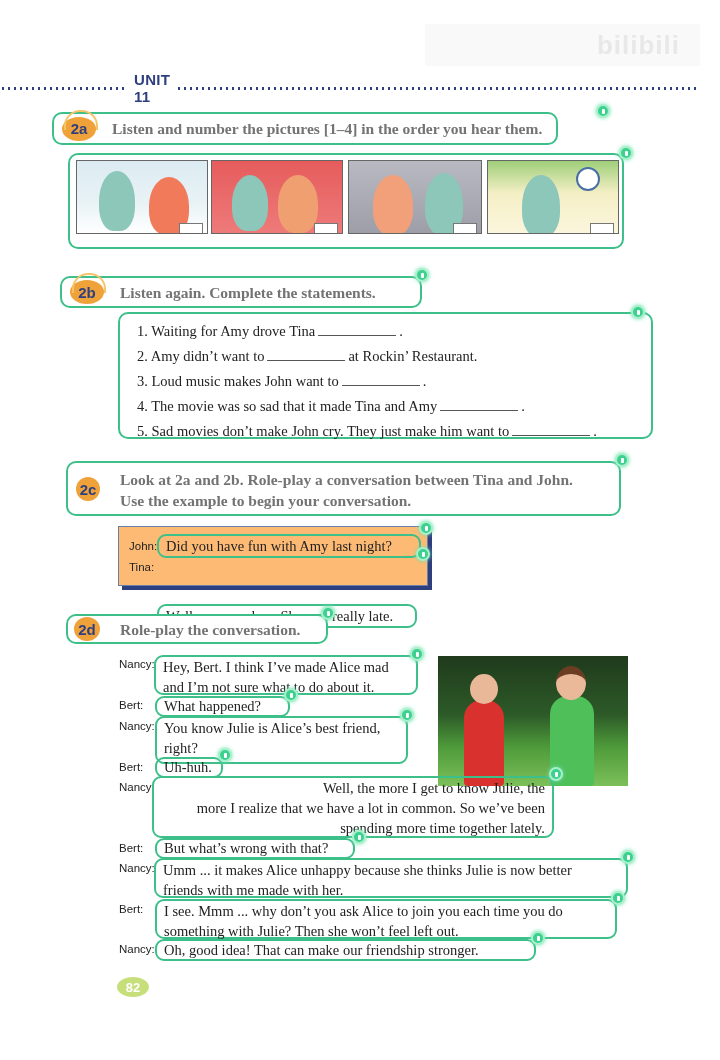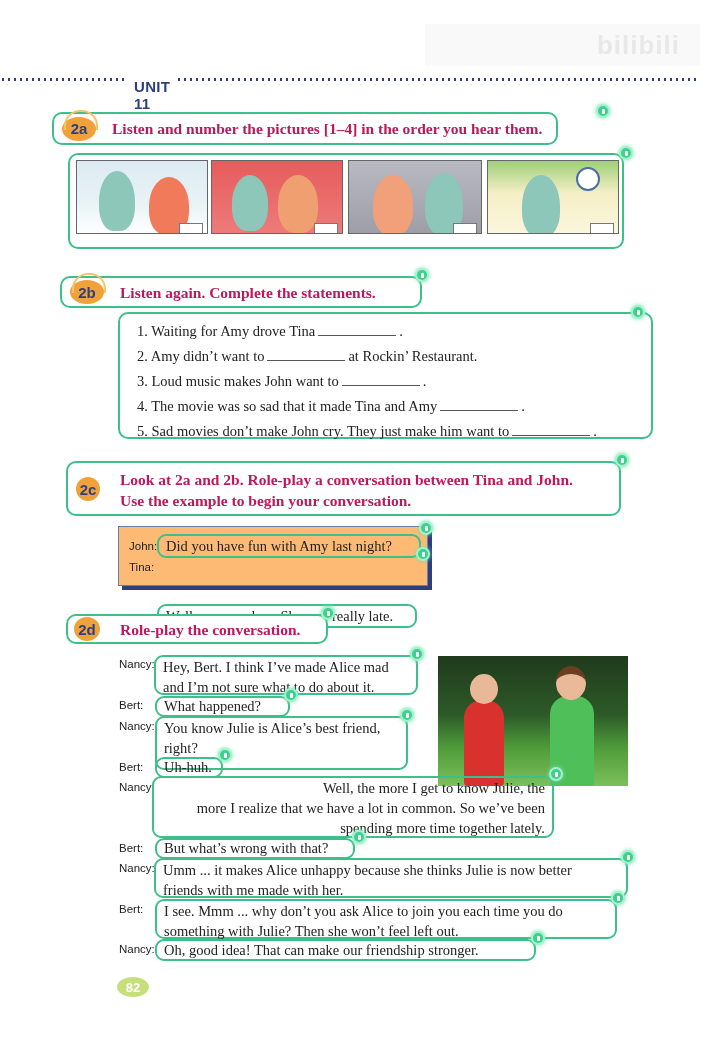--- a/index.html
+++ b/index.html
@@ -2,28 +2,28 @@
 <html><head>
 <meta charset="utf-8">
 <style>
   * { box-sizing: border-box; margin: 0; padding: 0; }
   html, body { width: 720px; height: 1060px; background: #ffffff; overflow: hidden; }
   body { position: relative; font-family: "Liberation Serif", "DejaVu Serif", serif; color: #222; }
 
   .watermark { position: absolute; left: 425px; top: 24px; width: 275px; height: 42px; background: rgba(248,248,248,0.9); }
   .watermark .wm-text { position: absolute; right: 20px; top: 6px; font-family: "Liberation Sans", sans-serif; font-weight: bold; font-size: 26px; color: #e8e8e8; letter-spacing: 1px; }
 
-  .unit-bar { position: absolute; left: 0; top: 78px; width: 568px; height: 20px; display: flex; align-items: flex-start; }
+  .unit-bar { position: absolute; left: 0; top: 78px; width: 568px; height: 20px; display: flex; align-items: center; }
   .dots { flex: none; height: 3px; background-image: radial-gradient(circle, #2e3f7f 1.2px, transparent 1.5px); background-size: 6px 3px; background-repeat: repeat-x; }
   .unit-label { font-family: "Liberation Sans", sans-serif; font-weight: bold; font-size: 15px; color: #2e3f7f; padding: 0 6px; letter-spacing: 0.3px; }
 
   .sec-head { position: absolute; border: 2.5px solid #3dbf8a; border-radius: 10px; background: #fff; display: flex; align-items: center; }
   .badge { position: absolute; left: 8px; width: 34px; height: 24px; border-radius: 50%; background: #f0a23a; display: flex; align-items: center; justify-content: center; font-family: "Liberation Sans", sans-serif; font-weight: bold; font-size: 15px; color: #2e3f7f; }
   .badge.ring::before { content: ""; position: absolute; left: 2px; top: -7px; width: 30px; height: 18px; border: 2px solid #f5c468; border-bottom: none; border-radius: 16px 16px 0 0; }
-  .sec-title { position: absolute; left: 58px; font-weight: bold; font-size: 15.5px; color: #be185d; line-height: 21px; }
+  .sec-title { position: absolute; left: 58px; font-weight: bold; font-size: 15.5px; color: #737373; line-height: 21px; }
 
   .pin { position: absolute; width: 14px; height: 14px; border-radius: 50%; background: #3dd18f; border: 2px solid #a8f0cc; box-shadow: 0 0 4px #6fe3ad; }
   .pin::after { content: ""; position: absolute; left: 4px; top: 3px; width: 3px; height: 5px; background: #ffffff; border-radius: 1px; }
 
   .pic-frame { position: absolute; left: 68px; top: 153px; width: 556px; height: 96px; border: 2.5px solid #3dbf8a; border-radius: 10px; background: #fff; }
   .pic { position: absolute; top: 5px; height: 74px; border: 1px solid #666; overflow: hidden; }
   .pic .answer-box { position: absolute; right: 4px; bottom: -14px; width: 24px; height: 24px; border: 1px solid #777; background: #fff; }
   .pic-fig { position: absolute; border-radius: 50% 50% 40% 40%; }
 
   .stmts { position: absolute; left: 102px; top: 312px; width: 535px; height: 127px; border: 2.5px solid #3dbf8a; border-radius: 10px; background: #fff; padding: 5px 0 0 17px; margin-left: 16px; }
@@ -139,21 +139,21 @@
   <div>Hey, Bert. I think I’ve made Alice mad</div>
   <div>and I’m not sure what to do about it.</div>
 </div>
 <div class="pin" style="left:410px; top:647px;"></div>
 
 <span class="spk" style="left:119px; top:699px;">Bert:</span>
 <div class="bubble" style="left:155px; top:696px; width:135px; height:21px; line-height:17px;"><span>What happened?</span></div>
 <div class="pin" style="left:284px; top:688px;"></div>
 
 <span class="spk" style="left:119px; top:720px;">Nancy:</span>
-<div class="bubble" style="left:155px; top:716px; width:253px; height:54px;">
+<div class="bubble" style="left:155px; top:716px; width:253px; height:48px;">
   <div>You know Julie is Alice’s best friend,</div>
   <div>right?</div>
 </div>
 <div class="pin" style="left:400px; top:708px;"></div>
 
 <span class="spk" style="left:119px; top:761px;">Bert:</span>
 <div class="bubble" style="left:155px; top:757px; width:68px; height:21px; line-height:17px;"><span>Uh-huh.</span></div>
 <div class="pin" style="left:218px; top:748px;"></div>
 
 <span class="spk" style="left:119px; top:781px;">Nancy:</span>

